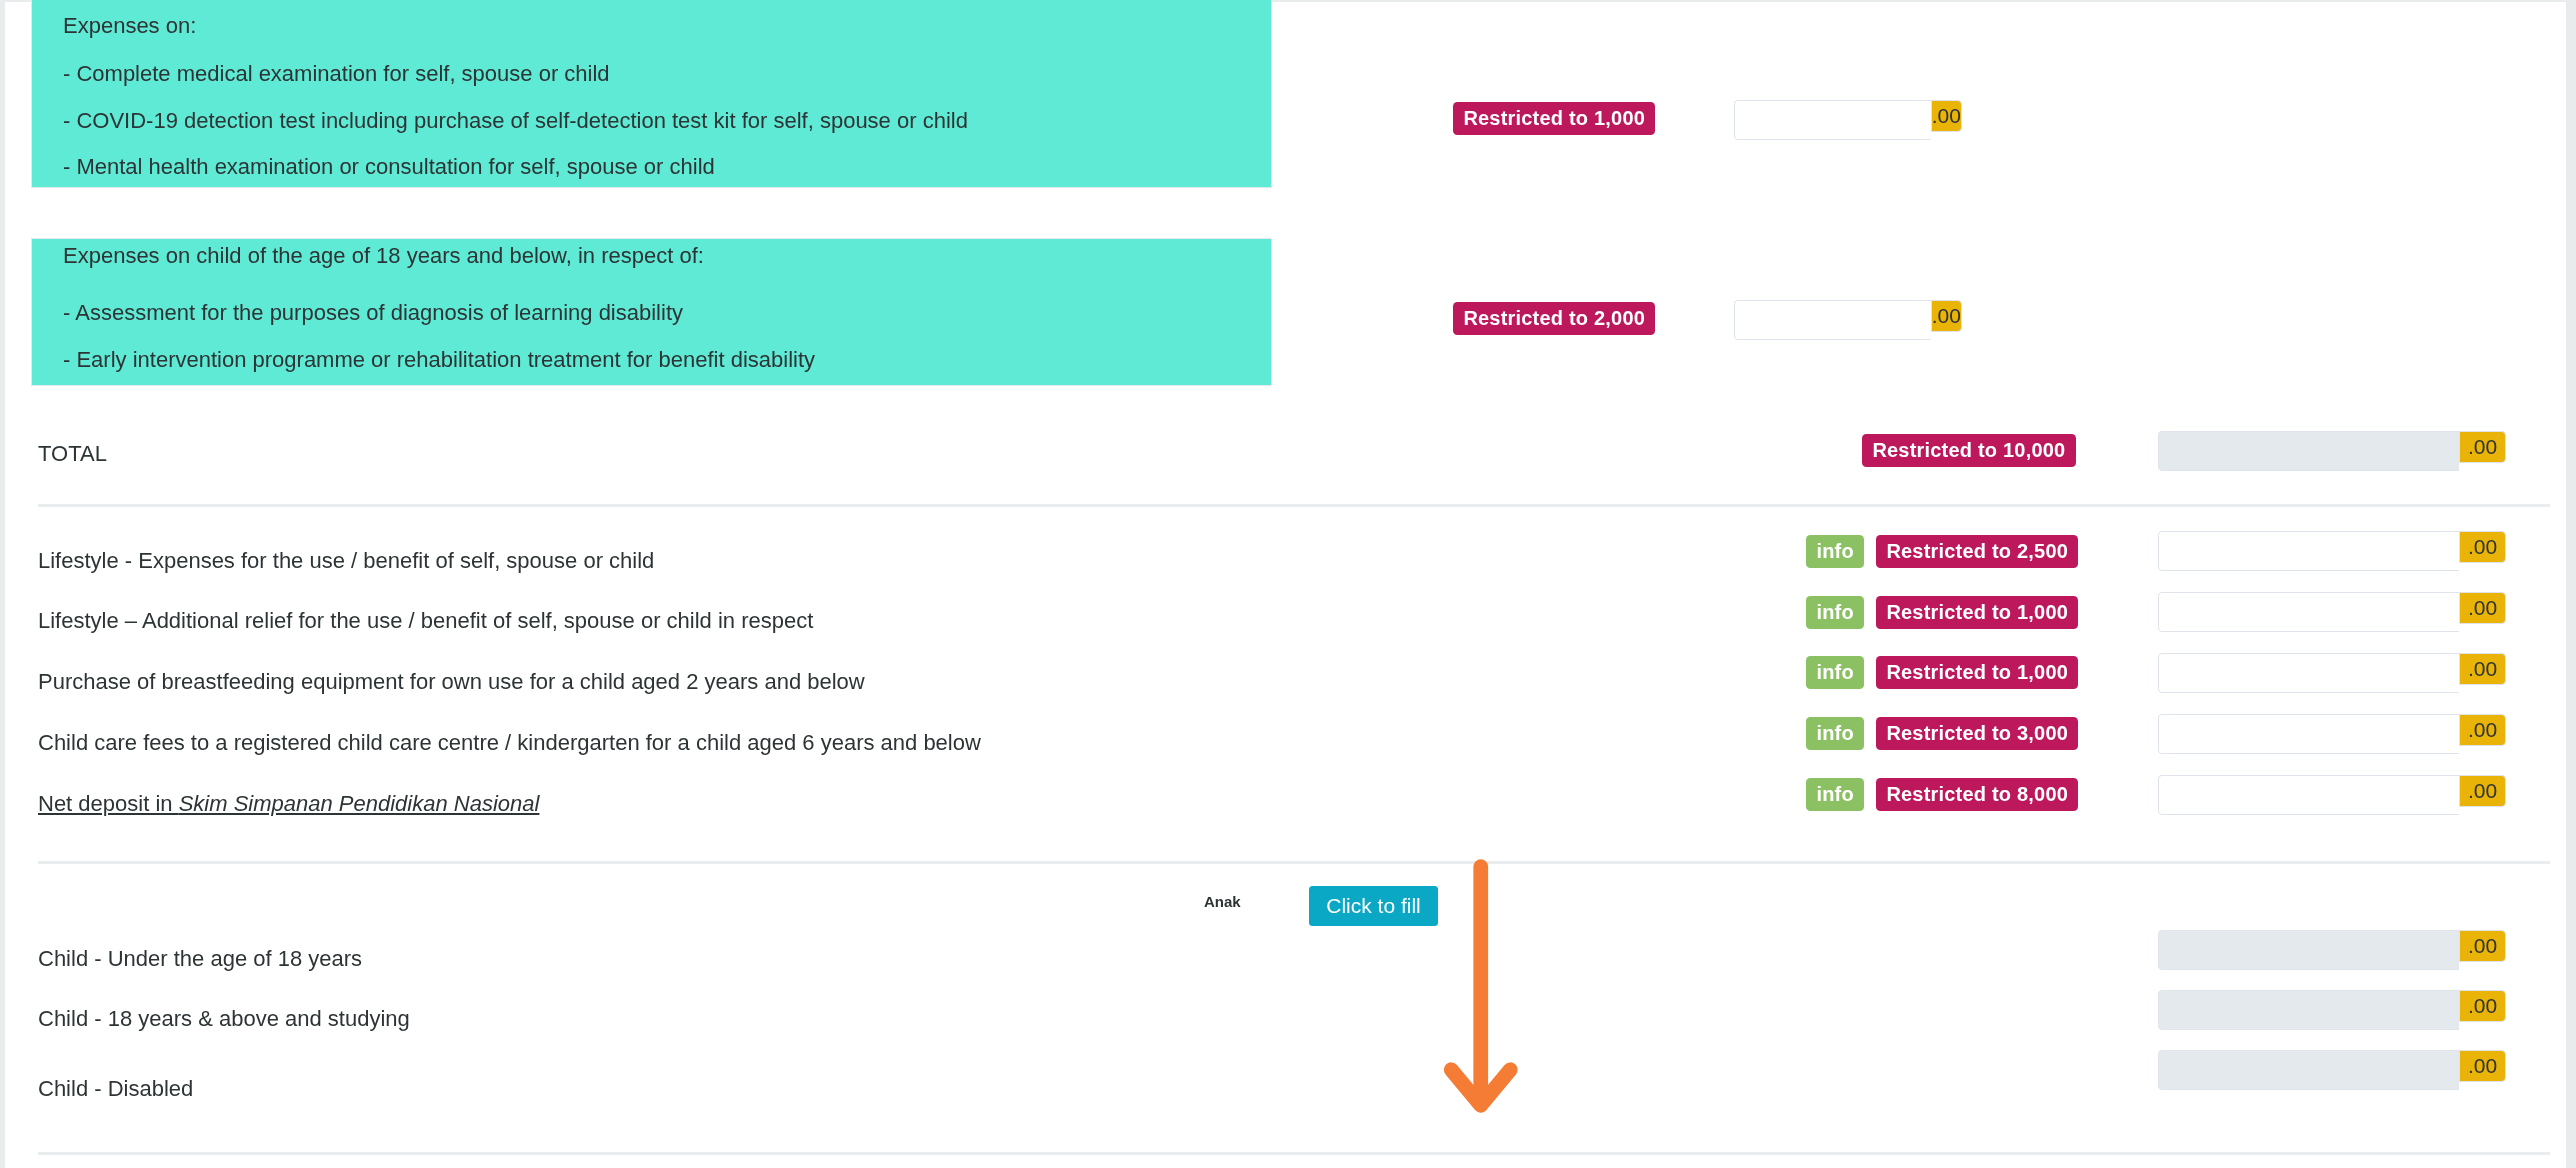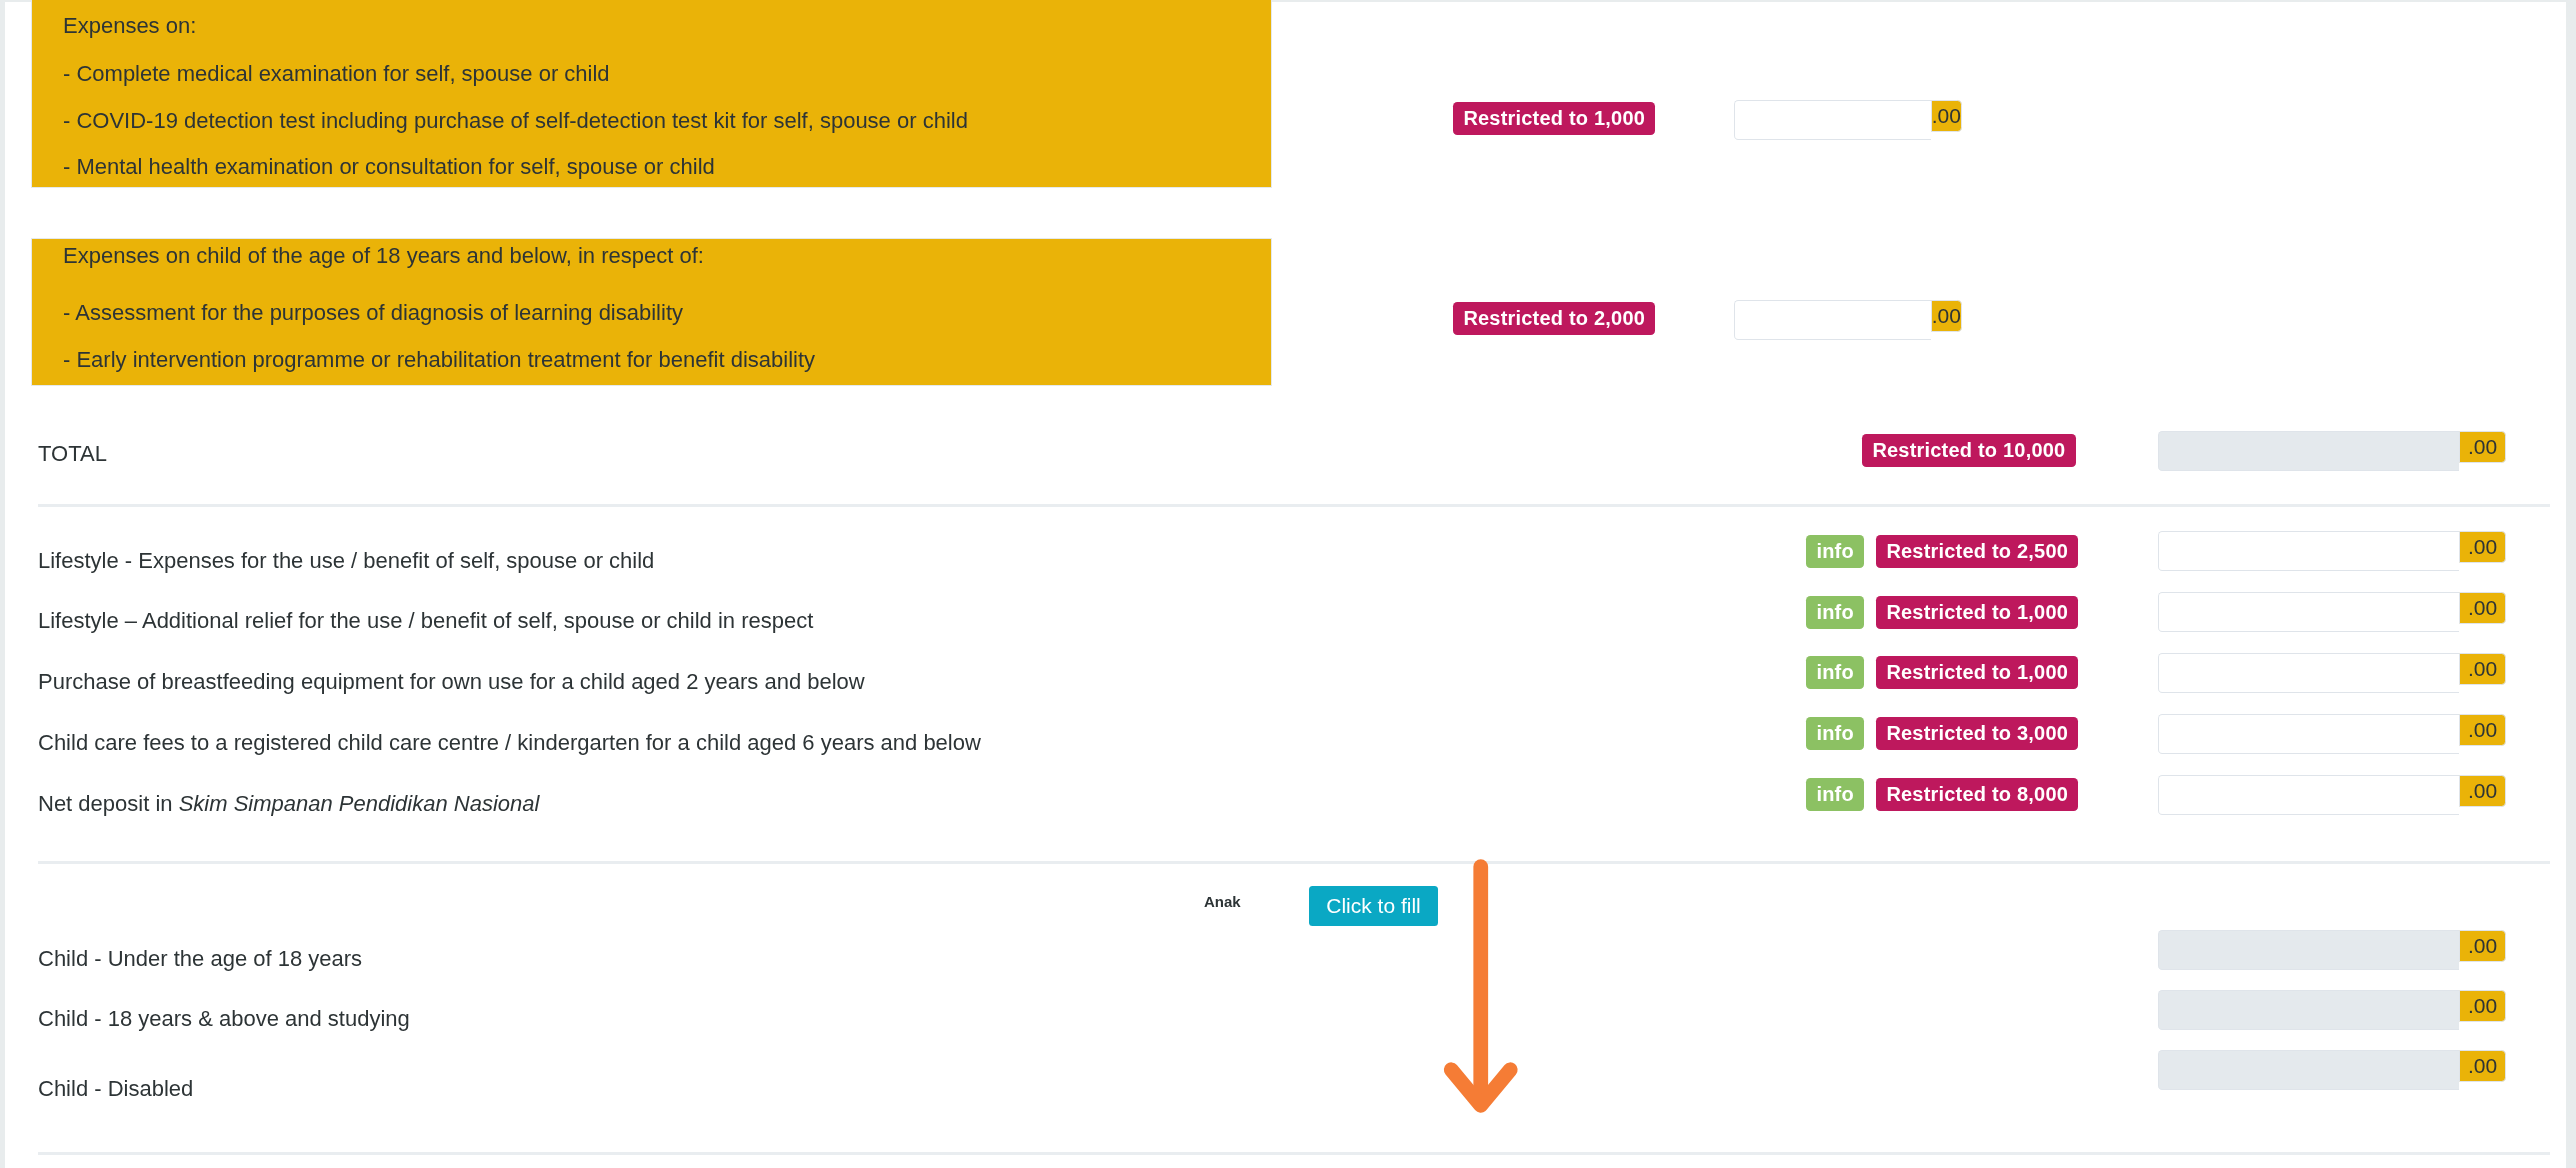--- a/index.html
+++ b/index.html
@@ -30,21 +30,21 @@
     top: 0; left: 0;
     width: 2576px;
     height: 1168px;
   }
 
   
   .group-box {
     position: absolute;
     box-sizing: border-box;
     border: 1.7px solid #e4e9ec;
-    background: #eab308;
+    background: #5eead4;
   }
   .group-line {
     font-size: 22px;
     line-height: 1;
     color: #2d3436;
     white-space: nowrap;
     position: absolute;
     left: 31px;
   }
 
@@ -224,21 +224,21 @@
     </div>
 
     <div class="desc" style="left:33px; top:730px;">Child care fees to a registered child care centre / kindergarten for a child aged 6 years and below</div>
     <div class="badge badge-info" style="left:1801px; top:715px;">info</div>
     <div class="badge badge-restricted" style="left:1871px; top:715px;">Restricted to 3,000</div>
     <div class="amount" style="left:2153px; top:712px; width:348px;">
       <div class="field" style="width:348px;"></div>
       <div class="suffix">.00</div>
     </div>
 
-    <div class="desc" style="left:33px; top:791px;">
+    <div class="desc" style="left:33px; top:791px;text-decoration:underline;">
       <span>Net deposit in </span><em>Skim Simpanan Pendidikan Nasional</em>
     </div>
     <div class="badge badge-info" style="left:1801px; top:776px;">info</div>
     <div class="badge badge-restricted" style="left:1871px; top:776px;">Restricted to 8,000</div>
     <div class="amount" style="left:2153px; top:773px; width:348px;">
       <div class="field" style="width:348px;"></div>
       <div class="suffix">.00</div>
     </div>
 
     <div class="divider" style="left:33px; top:859px; width:2512px;"></div>

